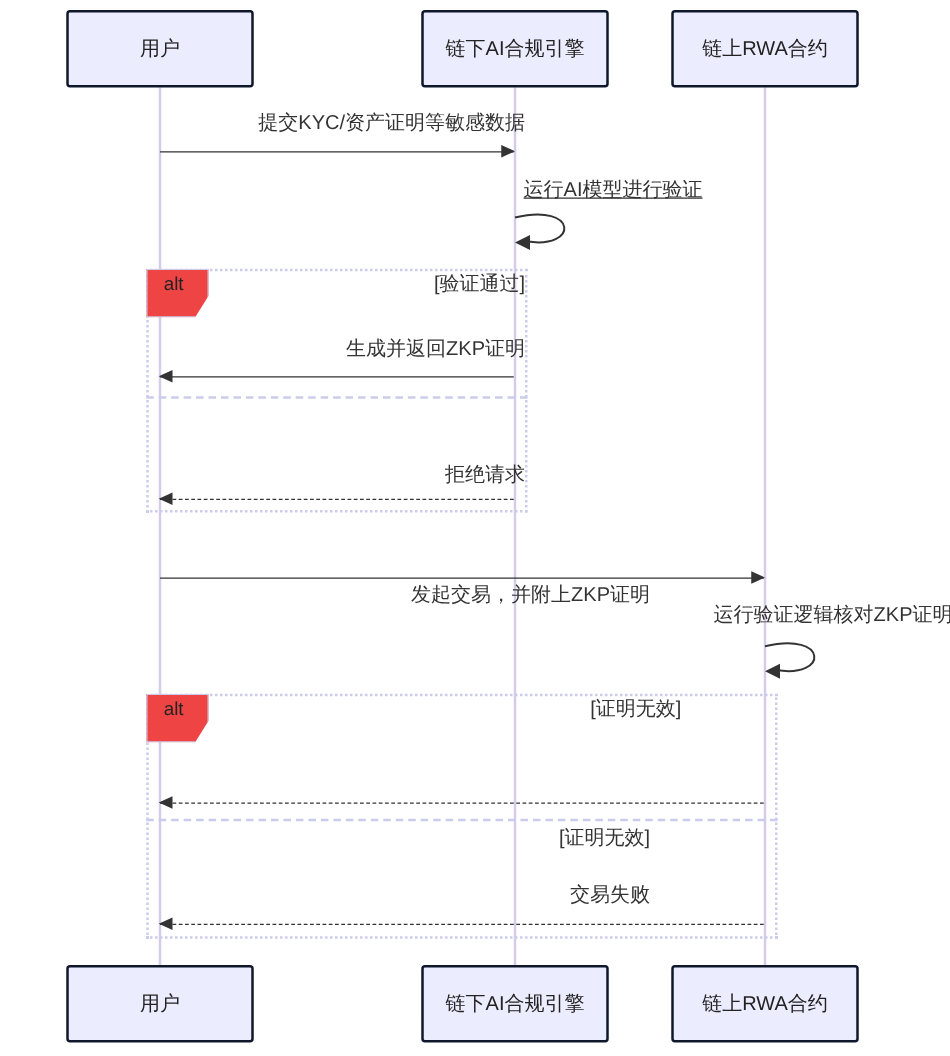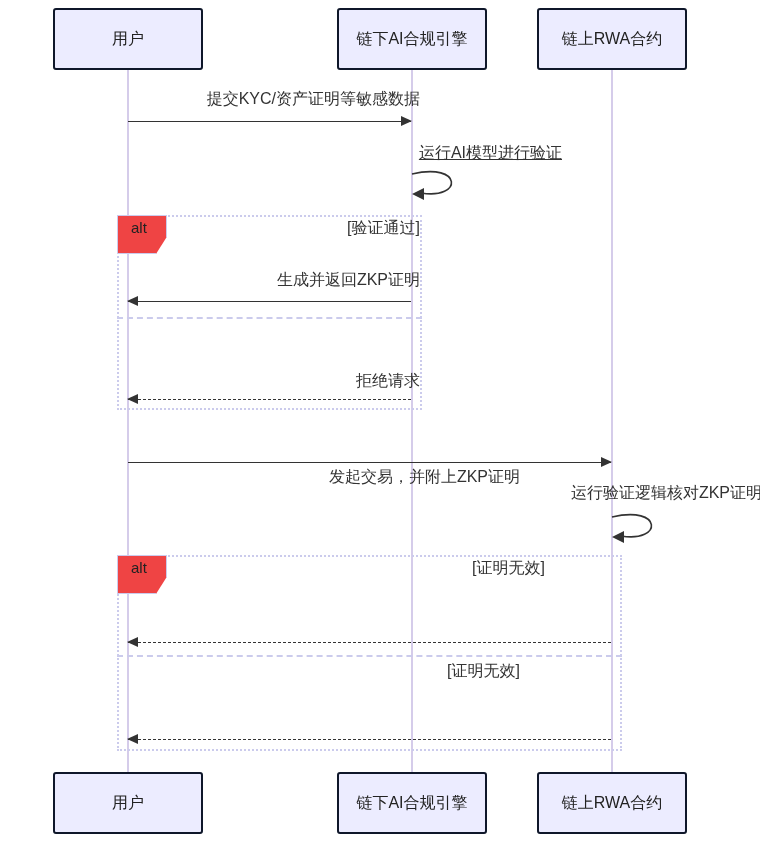--- a/index.html
+++ b/index.html
@@ -139,17 +139,18 @@
     <path d="M1 6 C 52 -6, 52 32, 10 25" stroke="#333" stroke-width="1.6" fill="none"></path>
     <polygon points="1,26 13,20 13,32" fill="#333"></polygon>
   </svg>
 
   <div class="msg c3">[证明无效]</div>
   <div class="arrow dashed ar7">
       <span class="head left"></span>
     </div>
 
   <div class="msg c4">[证明无效]</div>
+  <div class="msg m8">交易失败</div>
   <div class="arrow dashed ar8">
       <span class="head left"></span>
     </div>
 
 </div>
 
 </body></html>

